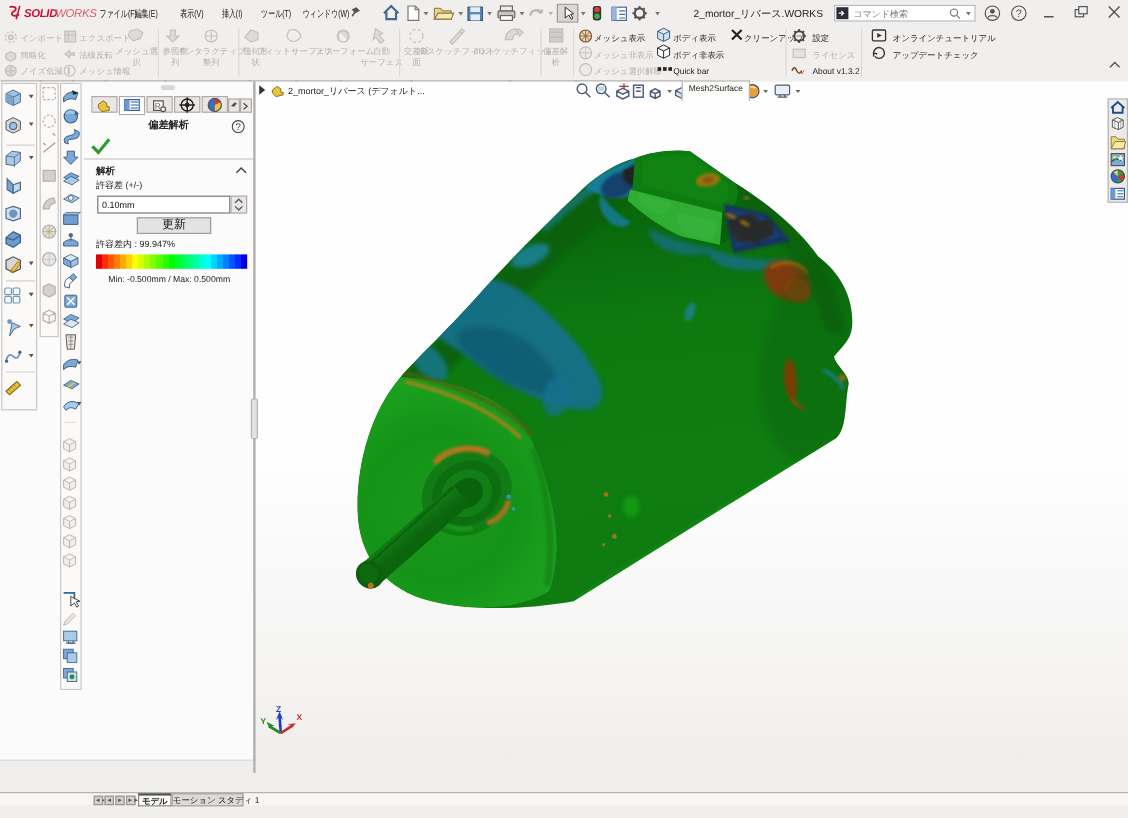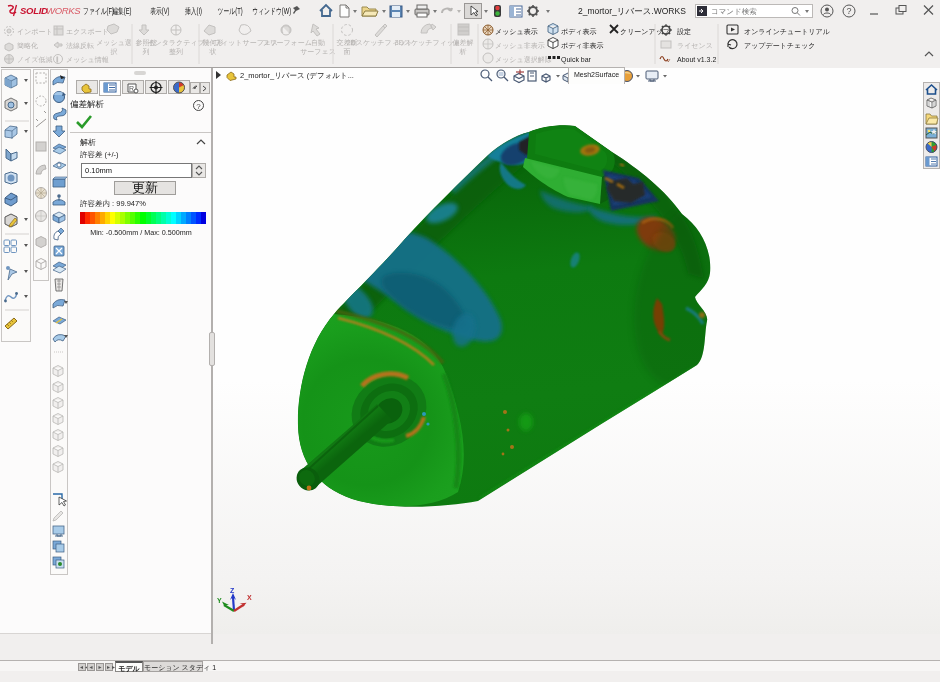--- a/index.html
+++ b/index.html
@@ -441,40 +441,40 @@
           <path d="M80,1 v13 M73.5,7.5 h13" stroke="#222" stroke-width="1.2"></path>
           <circle cx="80" cy="7.5" r="2" fill="#222"></circle>
       <circle cx="103" cy="7.5" r="5.5" fill="#3a6acA"></circle>
           <path d="M103,2 a5.5,5.5 0 0 1 0,11 z" fill="#d03a2a"></path>
           <path d="M103,7.5 l5,-2.5 a5.5,5.5 0 0 1 -5,8 z" fill="#e8c43a"></path>
           <circle cx="103" cy="7.5" r="5.5" fill="none" stroke="#555"></circle>
       <path d="M121,6 l-3,2.5 M117.5,8 l2.5,0" stroke="#444" fill="none"></path>
           <path d="M120,5.5 l-3,3" stroke="#444"></path>
       <path d="M127,6 l3,2.5 -3,2.5" fill="none" stroke="#444"></path>
     </svg>
-    <div class="abs" style="left:70px;top:31px;width:141px;font-size:8.5px;font-weight:normal;color:#222">偏差解析</div>
+    <div class="abs" style="left:70px;top:31px;width:141px;text-align:center;font-size:8.5px;font-weight:bold;color:#222">偏差解析</div>
     <svg class="abs" style="left:193px;top:32px" width="11" height="11" viewBox="0 0 11 11">
           <circle cx="5.5" cy="5.5" r="5" fill="none" stroke="#444"></circle>
           <text x="3.2" y="8.5" font-size="8" fill="#444">?</text>
         </svg>
     <svg class="abs" style="left:75px;top:46px" width="18" height="16" viewBox="0 0 18 16">
           <path d="M2,8 l5,5 L16,2" fill="none" stroke="#2a9b2a" stroke-width="2.6"></path>
         </svg>
     <div class="abs" style="left:70px;top:64px;width:141px;height:1px;background:#c9c6c4"></div>
-    <div class="abs" style="left:80px;top:69px;font-size:8px;font-weight:normal;color:#222">解析</div>
+    <div class="abs" style="left:80px;top:69px;font-size:8px;font-weight:bold;color:#222">解析</div>
     <svg class="abs" style="left:196px;top:71px" width="10" height="6" viewBox="0 0 10 6">
           <path d="M1,5 l4,-4 4,4" fill="none" stroke="#444" stroke-width="1.2"></path>
         </svg>
     <div class="abs" style="left:80px;top:82px;font-size:7.5px;color:#222">許容差 (+/-)</div>
     <div class="abs" style="left:81px;top:95px;width:111px;height:15px;background:#fff;border:1px solid #777;font-size:7.5px;color:#111;line-height:13px;padding-left:3px">0.10mm</div>
     <div class="abs" style="left:192px;top:95px;width:14px;height:15px;background:#e9e7e5;border:1px solid #aeaba8"></div>
     <svg class="abs" style="left:194px;top:97px" width="10" height="11" viewBox="0 0 10 11">
           <path d="M2,4 l3,-3 3,3 M2,7 l3,3 3,-3" fill="none" stroke="#555" stroke-width="1.1"></path>
         </svg>
-    <div class="abs" style="left:114px;top:113px;width:62px;height:14px;background:#e5e3e1;border:1px solid #9f9d9a;font-size:13px;color:#111;text-align:center;line-height:12px">更新</div>
+    <div class="abs" style="left:114px;top:113px;width:62px;height:14px;background:#e5e3e1;border:1px solid #9f9d9a;font-size:10px;color:#111;text-align:center;line-height:12px">更新</div>
     <div class="abs" style="left:80px;top:131px;font-size:7.5px;color:#222">許容差内 : 99.947%</div>
     <div class="abs" style="left:80px;top:144px;width:126px;height:12px;background:linear-gradient(to right,#e00000 0% 4%,#ff2a00 4% 8%,#ff5400 8% 12%,#ff7f00 12% 16%,#ffaa00 16% 20%,#ffd400 20% 24%,#ffff00 24% 28%,#d4ff00 28% 32%,#aaff00 32% 36%,#7fff00 36% 40%,#54ff00 40% 44%,#2aff00 44% 48%,#00ff00 48% 52%,#00ff2a 52% 56%,#00ff55 56% 60%,#00ff7f 60% 64%,#00ffa9 64% 68%,#00ffd4 68% 72%,#00ffff 72% 76%,#00d4ff 76% 80%,#00a9ff 80% 84%,#007fff 84% 88%,#0054ff 88% 92%,#002aff 92% 96%,#0000e0 96% 100%)"></div>
     <div class="abs" style="left:72px;top:160px;width:138px;text-align:center;font-size:7.2px;color:#222;white-space:nowrap">Min: -0.500mm / Max: 0.500mm</div>
   </div>
   <div id="splitter"></div>
   <div class="abs" style="left:209px;top:264px;width:6px;height:34px;background:#e3e1df;border:1px solid #b3b0ae;border-radius:2px"></div>
   <div class="tbar" style="left:1px;top:1px;width:30px;height:273px"></div>
   <div class="tbar" style="left:33px;top:1px;width:16px;height:212px"></div>
   <div class="tbar" style="left:50px;top:1px;width:18px;height:506px"></div>
   <svg class="abs" style="left:1px;top:1px" width="30" height="273" viewBox="0 0 30 273">

